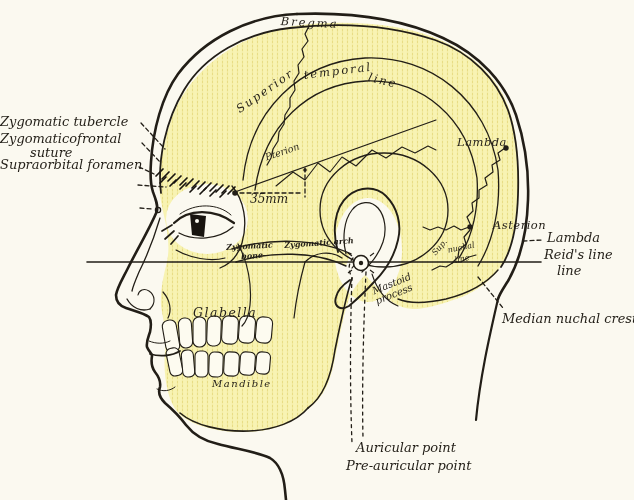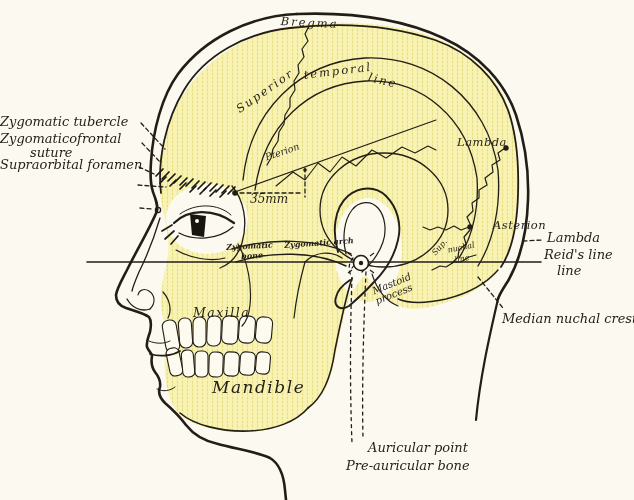--- a/index.html
+++ b/index.html
@@ -236,31 +236,31 @@
   <div class="lbl mid spread" style="left:281px;top:15px;transform:rotate(3deg)">Bregma</div>
   <div class="lbl mid spread" style="left:234px;top:105px;transform:rotate(-35deg)">Superior</div>
   <div class="lbl mid spread" style="left:303px;top:69px;transform:rotate(-7deg)">temporal</div>
   <div class="lbl mid spread" style="left:370px;top:71px;transform:rotate(14deg)">line</div>
   <div class="lbl small" style="left:264px;top:153px;transform:rotate(-19deg)">Pterion</div>
   <div class="lbl" style="left:250px;top:193px;font-size:12px">35mm</div>
 
   <div class="lbl tiny" style="left:226px;top:243px;transform:rotate(-3deg)">Zygomatic</div>
   <div class="lbl tiny" style="left:241px;top:252px;transform:rotate(-3deg)">bone</div>
   <div class="lbl tiny" style="left:284px;top:241px;transform:rotate(-4deg)">Zygomatic arch</div>
-  <div class="lbl" style="left:193px;top:306px;font-size:12.5px;letter-spacing:1.5px">Maxilla</div>
-  <div class="lbl" style="left:212px;top:379px;font-size:17px;letter-spacing:1.5px">Mandible</div>
+  <div class="lbl" style="left:193px;top:306px;font-size:12.5px;letter-spacing:1.5px">Glabella</div>
+  <div class="lbl" style="left:212px;top:379px;font-size:10px;letter-spacing:1.5px">Mandible</div>
   <div class="lbl" style="left:371px;top:287px;font-size:10px;transform:rotate(-22deg)">Mastoid</div>
   <div class="lbl" style="left:374px;top:297px;font-size:10px;transform:rotate(-22deg)">process</div>
 
   <div class="lbl mid" style="left:457px;top:136px">Lambda</div>
   <div class="lbl mid" style="left:493px;top:219px">Asterion</div>
   <div class="lbl" style="left:547px;top:231px">Lambda</div>
   <div class="lbl" style="left:544px;top:248px">Reid's line</div>
   <div class="lbl" style="left:557px;top:264px">line</div>
   <div class="lbl" style="left:431px;top:252px;font-size:8px;transform:rotate(-50deg)">Sup.</div>
   <div class="lbl" style="left:447px;top:247px;font-size:8px;transform:rotate(-12deg)">nuchal</div>
   <div class="lbl" style="left:454px;top:257px;font-size:8px;transform:rotate(-12deg)">line</div>
   <div class="lbl" style="left:502px;top:312px">Median nuchal crest</div>
 
-  <div class="lbl" style="left:368px;top:441px">Auricular point</div>
-  <div class="lbl" style="left:346px;top:459px">Pre-auricular bone</div>
+  <div class="lbl" style="left:356px;top:441px">Auricular point</div>
+  <div class="lbl" style="left:346px;top:459px">Pre-auricular point</div>
 
 </div>
 
 </body></html>

